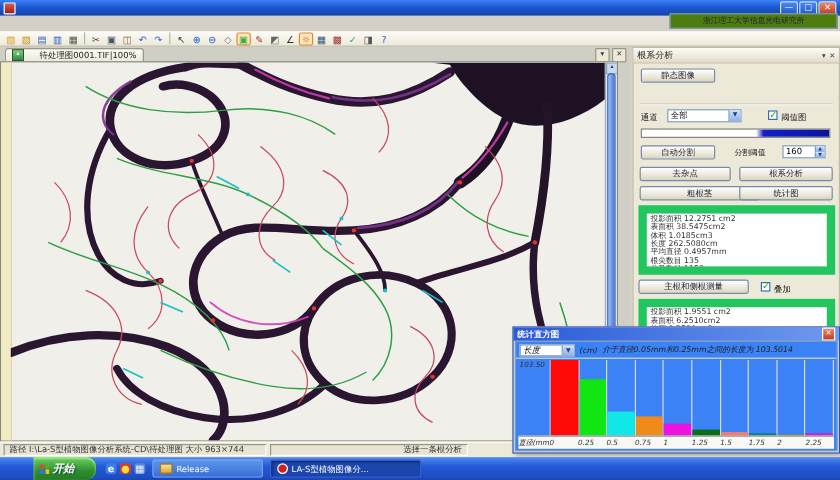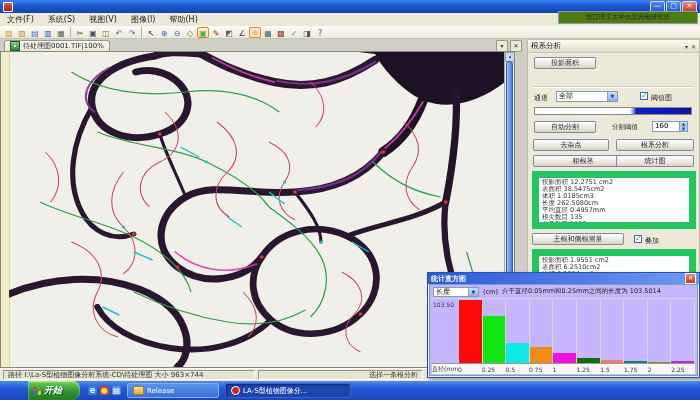--- a/index.html
+++ b/index.html
@@ -32,21 +32,21 @@
     border-bottom:1px solid #c8c4b4;display:flex;align-items:center;padding-left:3px;gap:1px;box-sizing:border-box;z-index:2;}
   .tb-btn{width:12px;height:11px;font-size:8px;line-height:11px;text-align:center;border-radius:2px;border:1px solid transparent;box-sizing:border-box;}
   .tb-btn.sel{border:1px solid #e08a2a;background:#ffe6bf;}
   .tb-sep{width:1px;height:10px;background:#b8b4a4;margin:0 2px;}
 
   
   .workspace{left:0;top:39px;width:525px;height:329px;background:#cfcfc5;z-index:1;}
   .tabbar{position:absolute;left:0;top:0;width:100%;height:12px;}
   .doc-tab{position:absolute;left:4px;top:1px;height:11px;background:linear-gradient(#fdfcf6,#ece9d8);
     border:1px solid #9a9784;border-bottom:none;border-radius:3px 3px 0 0;font-size:7px;color:#222;
-    display:flex;align-items:center;gap:3px;padding:0 5px;box-sizing:border-box;}
+    display:flex;align-items:center;gap:13px;padding:0 5px;box-sizing:border-box;}
   .tab-img-icon{width:8px;height:8px;background:linear-gradient(#7fd07f,#2e8b3a);border:1px solid #1c5c28;
     font-size:5px;line-height:7px;text-align:center;color:#fff;}
   .doc-ctrl{position:absolute;right:3px;top:1px;display:flex;gap:2px;}
   .doc-ctrl-btn{width:10px;height:10px;background:#ece9d8;border:1px solid #9a9784;font-size:6px;line-height:9px;text-align:center;color:#333;border-radius:1px;}
   .image-view{position:absolute;left:0;top:12px;width:515px;height:317px;background:#f1efe9;
     border:1px solid #8a887c;box-sizing:border-box;overflow:hidden;}
   .film-strip{position:absolute;left:0;top:0;width:8px;height:100%;background:#f1ecc2;border-right:1px solid #ddd8b0;}
   .root-svg{position:absolute;left:8px;top:0;width:496px;height:315px;}
   .v-scroll{position:absolute;right:0;top:0;width:9px;height:100%;background:#d8e4f8;border-left:1px solid #aab;}
   .v-thumb{position:absolute;left:1px;right:1px;top:9px;bottom:30px;background:linear-gradient(90deg,#9ec0f8,#4878d8);
@@ -79,21 +79,21 @@
   .result-box{position:absolute;background:#fff;border:7px solid #22c55e;font-size:6.5px;line-height:7px;
     padding:1px 3px;white-space:pre-line;color:#333;overflow:hidden;box-sizing:border-box;}
 
   
   .hist-win{left:427px;top:272px;width:273px;height:106px;background:#ece9d8;border:1px solid #2a50b8;
     box-shadow:2px 2px 4px rgba(0,0,0,.35);box-sizing:border-box;z-index:6;}
   .hist-title{height:11px;background:linear-gradient(90deg,#2a5ad8,#6f9af0);color:#fff;font-size:7px;font-weight:bold;
     display:flex;justify-content:space-between;align-items:center;padding:0 3px;}
   .hist-close{width:9px;height:9px;background:linear-gradient(#ef8a6a,#c33a1a);border:1px solid #fff;
     border-radius:1px;color:#fff;font-size:6px;line-height:8px;text-align:center;font-weight:normal;}
-  .hist-body{position:absolute;top:11px;left:1px;right:1px;bottom:1px;background:#c4b5fd;border:1px solid #7f9db9;}
+  .hist-body{position:absolute;top:11px;left:1px;right:1px;bottom:1px;background:#3b82f6;border:1px solid #7f9db9;font-style:italic;}
   .hist-controls{height:13px;display:flex;align-items:center;gap:4px;padding:0 3px;font-size:6.5px;
     border-bottom:1px solid #d8d8d8;color:#222;}
   .hist-controls .xp-select{position:static;width:46px;height:10px;}
   .hist-plot{position:absolute;top:15px;left:2px;right:2px;bottom:12px;}
   .ylab{position:absolute;left:1px;top:1px;font-size:6px;color:#333;}
   .bars{position:absolute;left:26px;right:0;top:0;bottom:0;display:flex;border-left:1px solid #ccc;}
   .bin{flex:1;border-right:1px solid #d8d8d8;display:flex;align-items:flex-end;box-sizing:border-box;}
   .bar{width:100%;}
   .hist-xaxis{position:absolute;left:2px;right:2px;bottom:1px;height:10px;display:flex;align-items:center;
     font-size:6px;color:#333;border-top:1px solid #999;background:#f8f8f4;}
@@ -135,27 +135,20 @@
 
   <div class="abs titlebar">
     <span class="app-icon"></span>
     <span class="win-btns">
       <span class="win-btn">—</span>
       <span class="win-btn">□</span>
       <span class="win-btn close">✕</span>
     </span>
   </div>
 
-  <div class="abs menubar" id="menubar">
-      <span class="menu-item">文件(F)</span>
-      <span class="menu-item">系统(S)</span>
-      <span class="menu-item">视图(V)</span>
-      <span class="menu-item">图像(I)</span>
-      <span class="menu-item">帮助(H)</span>
-    </div>
 
   <div class="abs affil">浙江理工大学信息光电研究所</div>
 
   <div class="abs toolbar" id="toolbar">
       <span class="tb-btn" style="color:#d99f2b">▨</span>
       <span class="tb-btn" style="color:#c8901f">▧</span>
       <span class="tb-btn" style="color:#2f5fc0">▤</span>
       <span class="tb-btn" style="color:#2f5fc0">▥</span>
       <span class="tb-btn" style="color:#555555">▦</span>
       <span class="tb-sep"></span>
@@ -284,21 +277,21 @@
 
   <div class="abs right-panel">
     <div class="panel-header">
       <span>根系分析</span>
       <span class="panel-hdr-btns">
         <span>▾</span>
         <span>✕</span>
       </span>
     </div>
     <div class="panel-body">
-      <div class="xp-btn" style="left:6px;top:4px;width:62px;height:12px;line-height:11px;">投影面积</div>
+      <div class="xp-btn" style="left:6px;top:4px;width:62px;height:12px;line-height:11px;">静态图像</div>
       <div class="panel-sep"></div>
       <span class="plabel" style="left:6px;top:40px;">通道</span>
       <div class="xp-select" style="left:28px;top:38px;width:62px;height:11px;">
         <span class="val">全部</span>
         <span class="sel-arrow">▼</span>
       </div>
       <span class="checkbox checked" style="left:112px;top:39px;"></span>
       <span class="plabel" style="left:123px;top:40px;">阈值图</span>
       <div class="grad-bar" id="threshold-gradient" style="background: linear-gradient(to right, rgb(255, 255, 255) 61%, rgb(16, 32, 200) 65%, rgb(10, 20, 160) 100%);"></div>
       <div class="xp-btn" style="left:6px;top:68px;width:62px;height:12px;line-height:11px;">自动分割</div>
@@ -329,21 +322,21 @@
 表面积 6.2510cm2
 体积 0.2504cm3
 长度 16.1061cm
 平均直径 1.2330mm
 分叉数目 105
 交叉数目 20</div>
     </div>
   </div>
 
   <div class="abs statusbar">
-    <span class="status-box" style="width:252px;">路径 I:\La-S型植物图像分析系统-CD\待处理图  大小 963×744</span>
+    <span class="status-box" style="width:219px;">路径 I:\La-S型植物图像分析系统-CD\待处理图  大小 963×744</span>
     <span class="status-box" style="width:165px;text-align:right;">选择一条根分析</span>
   </div>
 
   <div class="abs hist-win">
     <div class="hist-title">
       <span>统计直方图</span>
       <span class="hist-close">✕</span>
     </div>
     <div class="hist-body">
       <div class="hist-controls">

